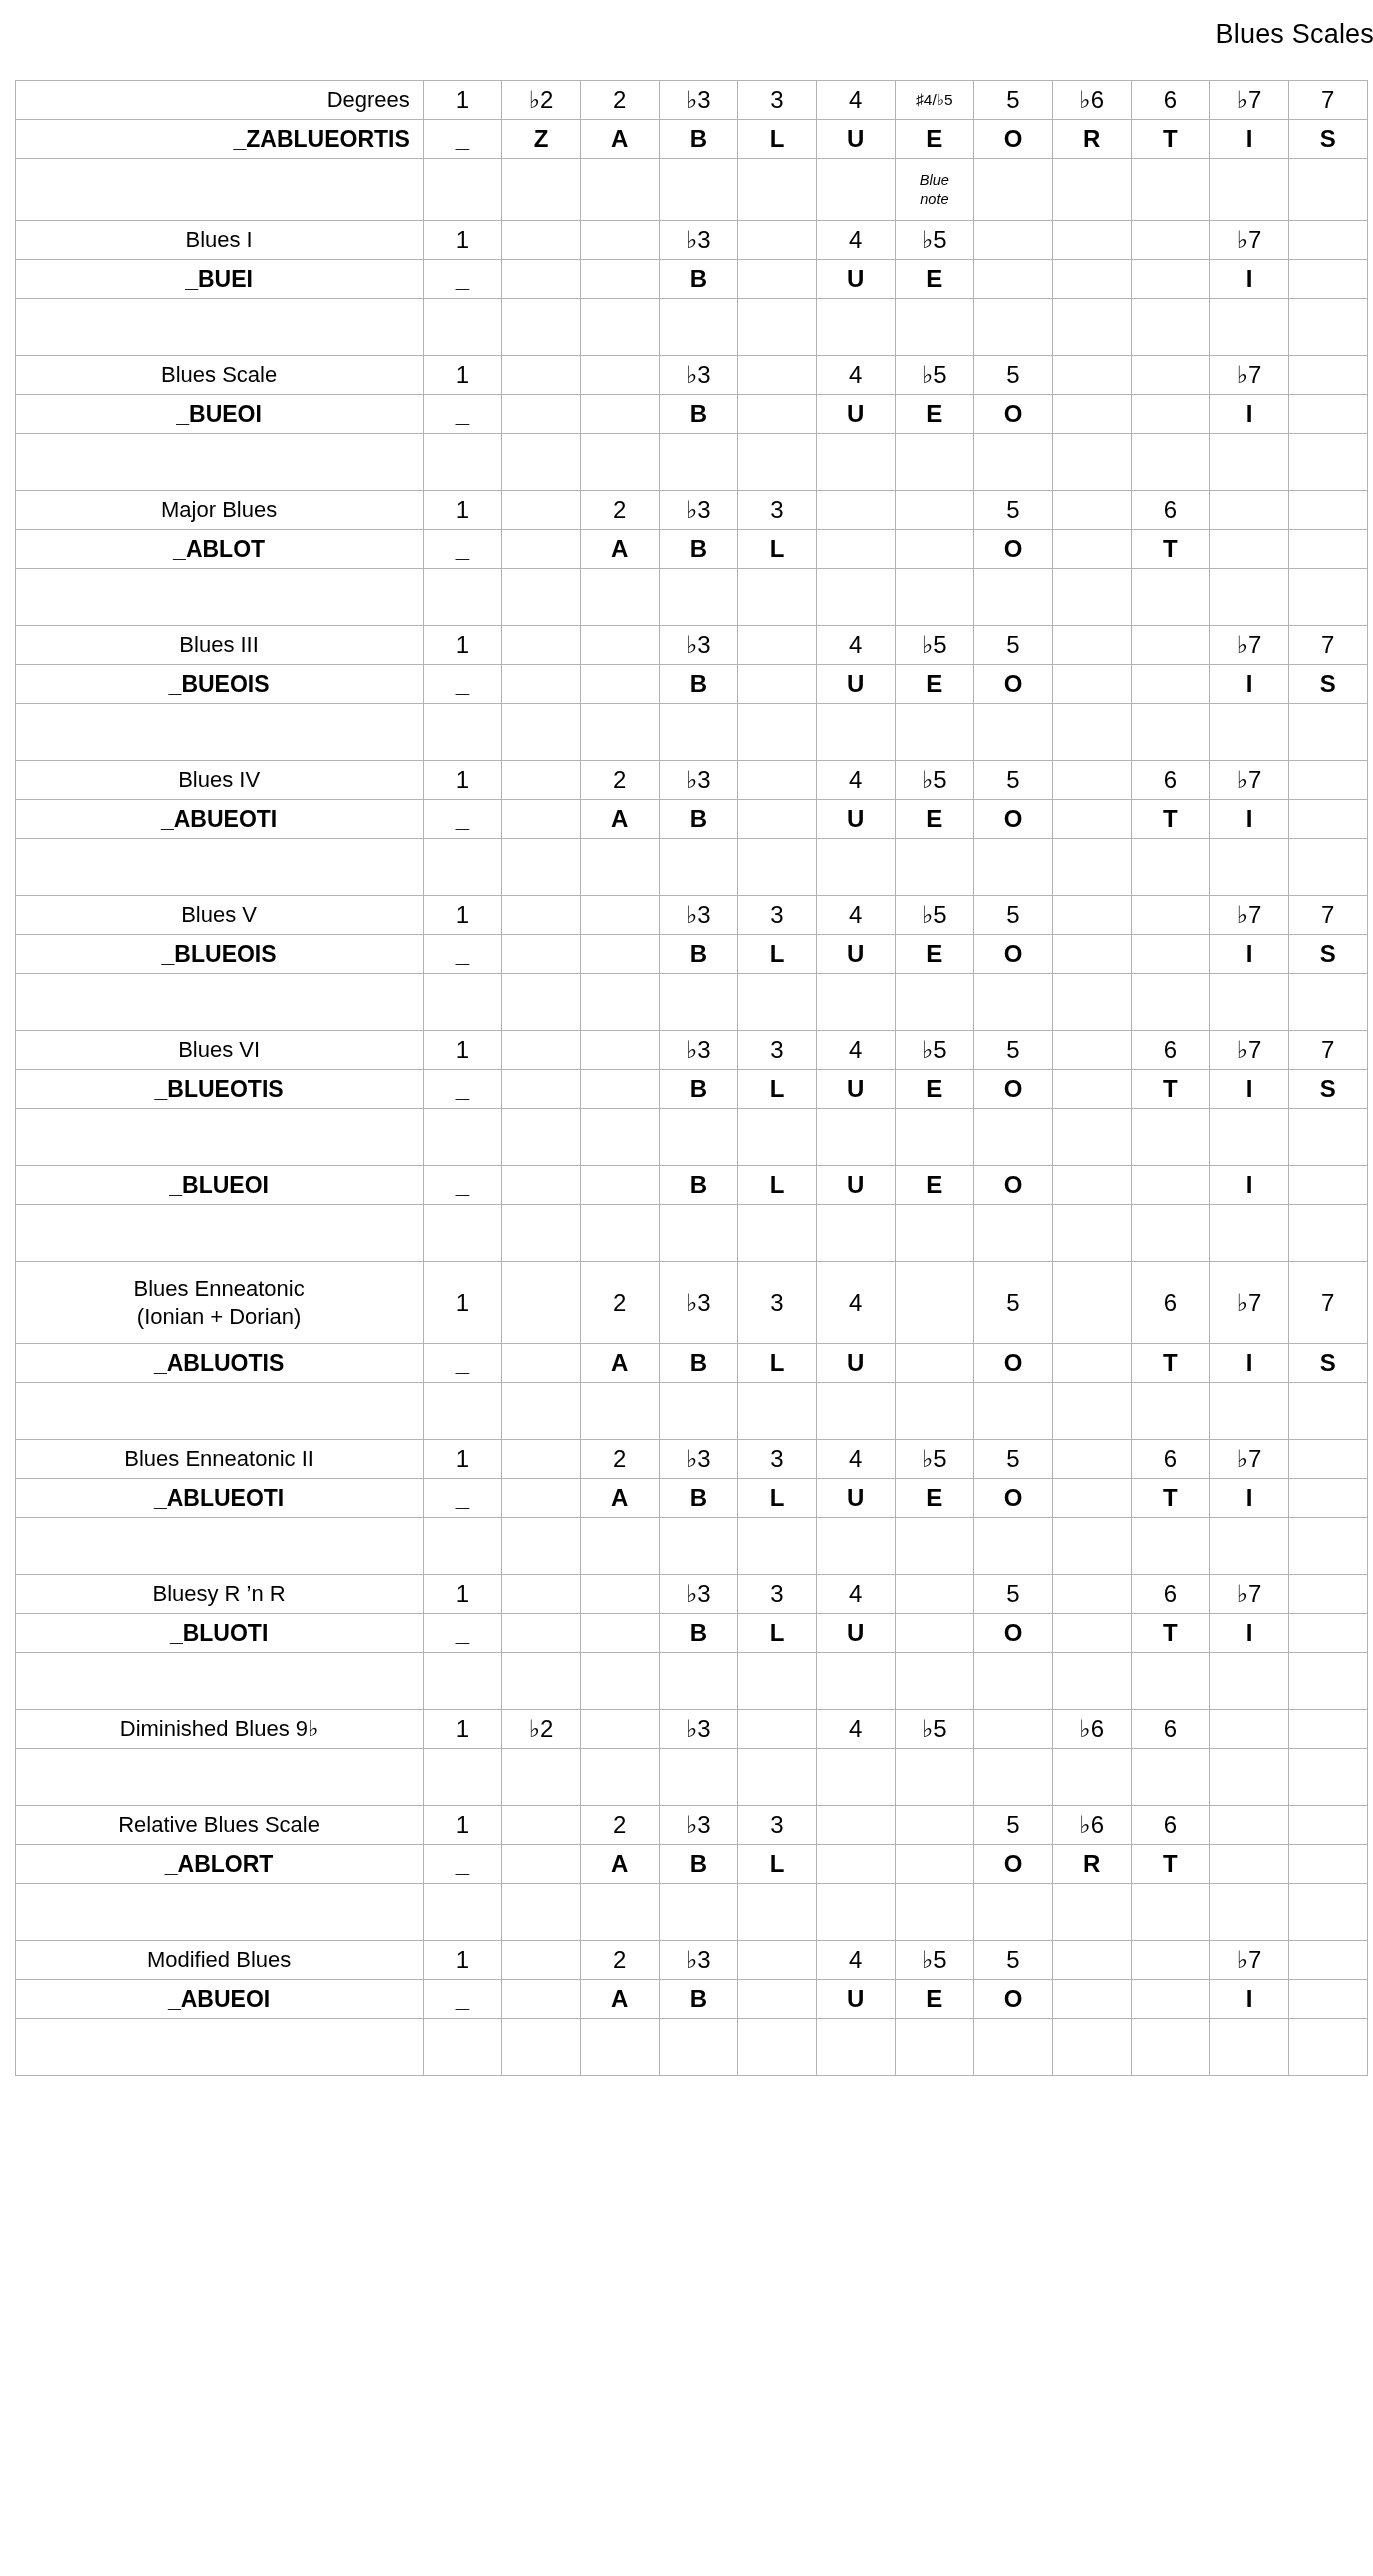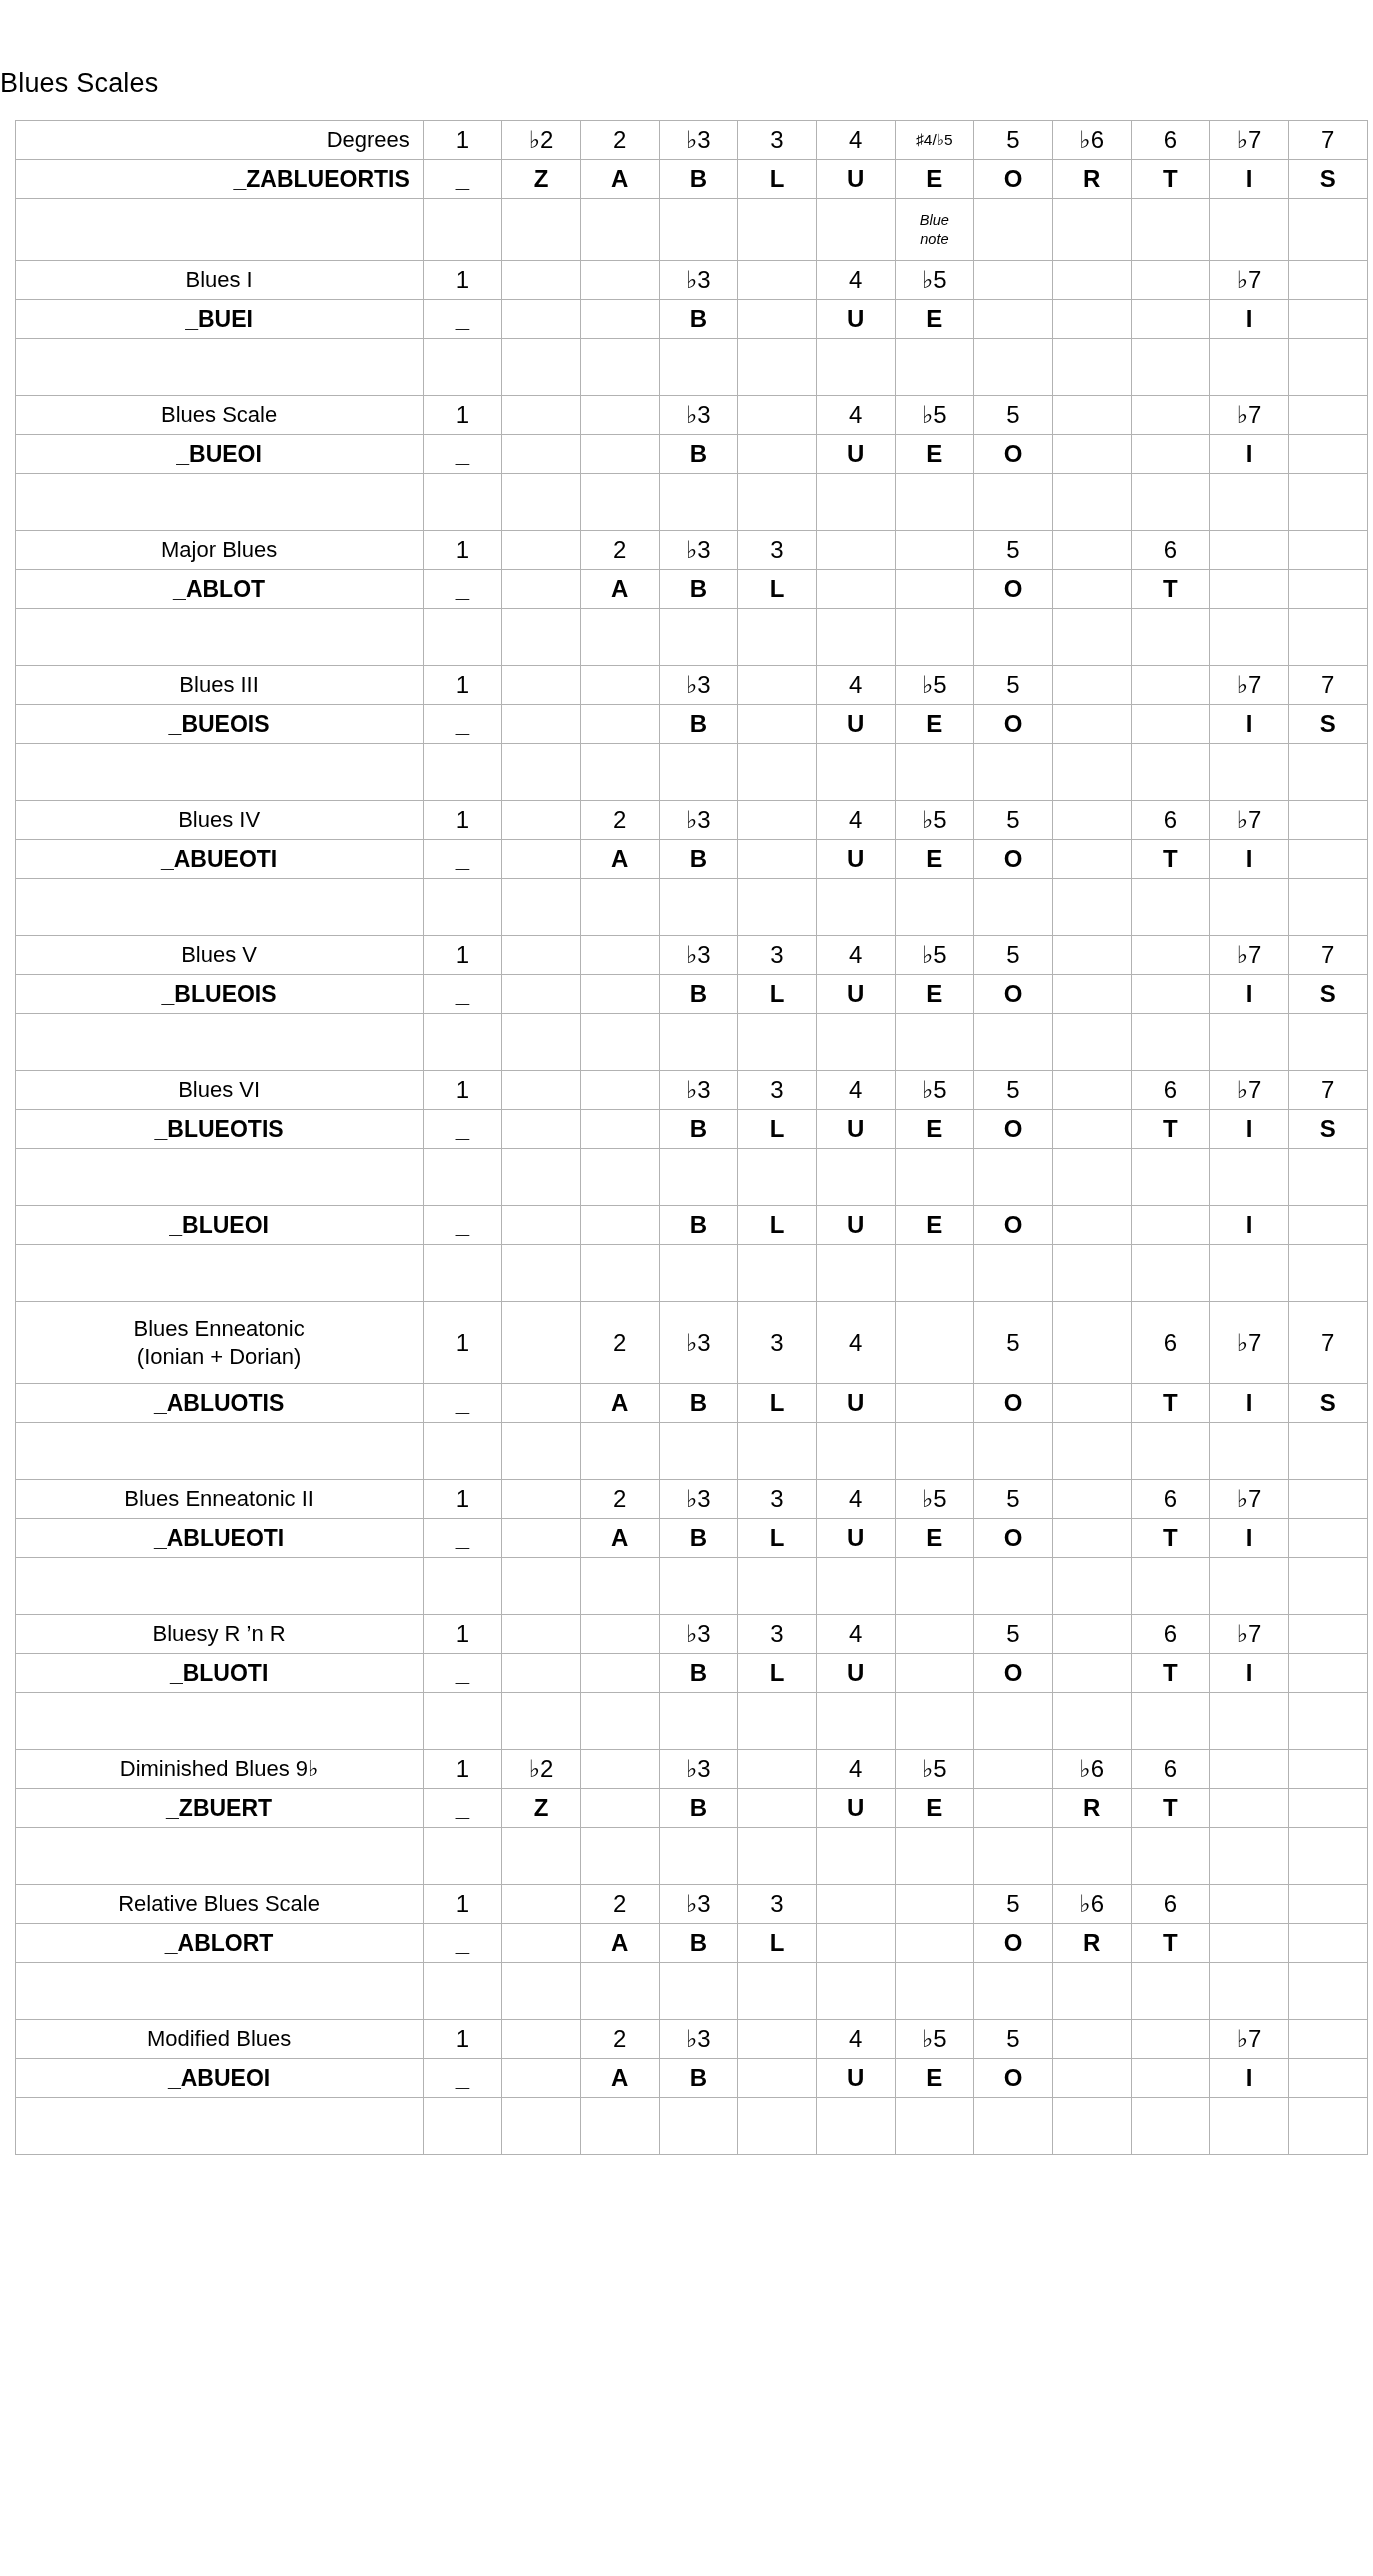--- a/index.html
+++ b/index.html
@@ -2,22 +2,22 @@
 <html style="--grid: #b2b2b2; --ink: #000000;font-size:14.6px"><head>
 <meta charset="utf-8">
 <style>
   :root{ --grid:#b2b2b2; --ink:#000; }
   html,body{margin:0;padding:0;}
   body{
     width:1374px;height:2576px;overflow:hidden;background:#ffffff;
     font-family:"Liberation Sans","DejaVu Sans",sans-serif;color:var(--ink);
   }
   .title{
-    height:80px;box-sizing:border-box;padding-top:28px;
-    text-align:left;font-size:27px;font-weight:400;letter-spacing:0.2px;margin-top:40px;
+    height:80px;box-sizing:border-box;padding-top:19px;
+    text-align:right;font-size:27px;font-weight:400;letter-spacing:0.2px;
   }
   table{
     border-collapse:collapse;table-layout:fixed;
     margin-left:14.6px;width:1353px;
   }
   td{
     border:0.9px solid var(--grid);
     text-align:center;vertical-align:middle;
     font-size:24px;padding:0;overflow:hidden;white-space:pre-line;
   }
@@ -589,35 +589,20 @@
         <td>♭3</td>
         <td></td>
         <td>4</td>
         <td>♭5</td>
         <td></td>
         <td>♭6</td>
         <td>6</td>
         <td></td>
         <td></td>
       </tr>
-      <tr class="rn bold">
-        <td class="name mname">_ZBUERT</td>
-        <td>_</td>
-        <td>Z</td>
-        <td></td>
-        <td>B</td>
-        <td></td>
-        <td>U</td>
-        <td>E</td>
-        <td></td>
-        <td>R</td>
-        <td>T</td>
-        <td></td>
-        <td></td>
-      </tr>
       <tr class="rg">
         <td class="name"></td>
         <td></td>
         <td></td>
         <td></td>
         <td></td>
         <td></td>
         <td></td>
         <td></td>
         <td></td>

